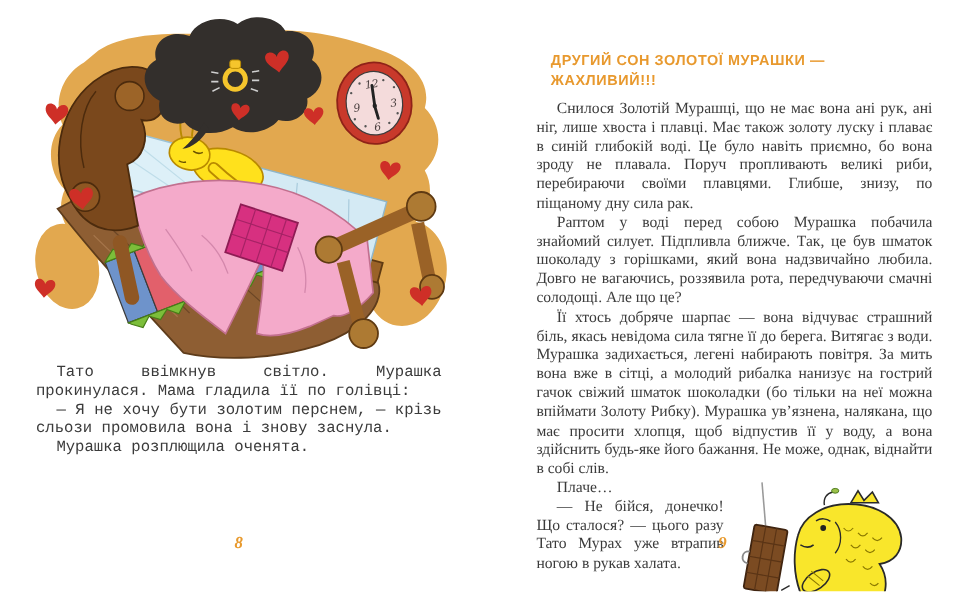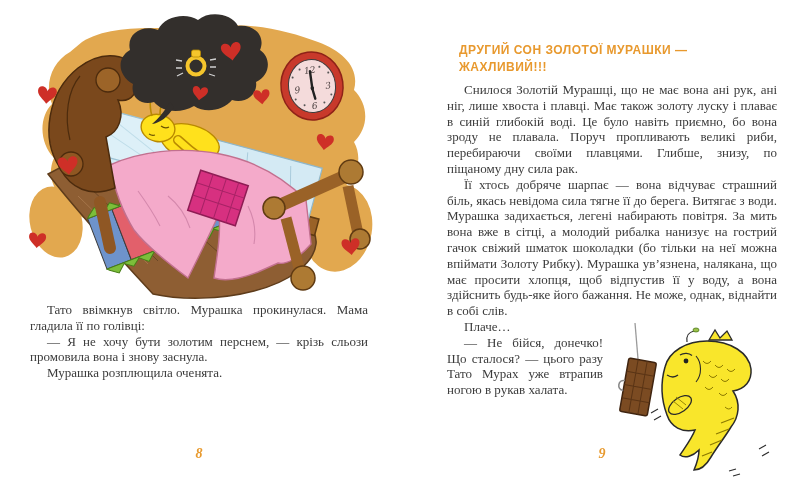--- a/index.html
+++ b/index.html
@@ -1,21 +1,21 @@
 <!DOCTYPE html>
 <html lang="uk"><head>
 <meta charset="utf-8">
 <style>
   html,body{margin:0;padding:0;background:#ffffff;}
   .spread{position:relative;width:800px;height:493px;background:#ffffff;overflow:hidden;
           font-family:"Liberation Serif", serif;color:#3b3b3b;}
   .illus{position:absolute;}
   .text-col{position:absolute;text-align:justify;font-size:13px;line-height:15.8px;}
   .text-col p{margin:0;text-indent:17px;}
-  .left-text{left:30px;top:302px;width:338px;}
+  .left-text{left:30px;top:302px;width:338px;font-family:Liberation Mono, monospace;}
   .right-text{left:447px;top:42px;width:330px;}
   .chapter-title{font-family:"Liberation Sans", sans-serif;font-weight:700;
                  color:#e8992e;font-size:12px;line-height:17px;letter-spacing:.5px;
                  margin:0 0 6px 12px;text-align:left;text-indent:0;}
   .page-num{position:absolute;top:446px;text-align:center;font-style:italic;font-weight:700;
             color:#e89a2e;font-size:14px;font-family:"Liberation Serif", serif;}
   .page-num.left{left:30px;width:338px;}
   .page-num.right{left:447px;width:310px;}
   .fish-float{float:right;width:168px;height:148px;margin:4px 0 0 6px;position:relative;}
   .fish-float svg{position:absolute;left:-26px;top:0;overflow:visible;}
@@ -182,20 +182,21 @@
     </div>
 
     <div class="page-num left">8</div>
   </div>
 
   <div>
 
     <div class="text-col right-text">
       <h2 class="chapter-title">ДРУГИЙ СОН ЗОЛОТОЇ МУРАШКИ — ЖАХЛИВИЙ!!!</h2>
       <p>Снилося Золотій Мурашці, що не має вона ані рук, ані ніг, лише хвоста і плавці. Має також золоту луску і плаває в синій глибокій воді. Це було навіть приємно, бо вона зроду не плавала. Поруч пропливають великі риби, перебираючи своїми плавцями. Глибше, знизу, по піщаному дну сила рак.</p>
+      <p>Раптом у воді перед собою Мурашка побачила знайомий силует. Підпливла ближче. Так, це був шматок шоколаду з горішками, який вона надзвичайно любила. Довго не вагаючись, роззявила рота, передчуваючи смачні солодощі. Але що це?</p>
       <p>Її хтось добряче шарпає — вона відчуває страшний біль, якась невідома сила тягне її до берега. Витягає з води. Мурашка задихається, легені набирають повітря. За мить вона вже в сітці, а молодий рибалка нанизує на гострий гачок свіжий шматок шоколадки (бо тільки на неї можна впіймати Золоту Рибку). Мурашка ув’язнена, налякана, що має просити хлопця, щоб відпустив її у воду, а вона здійснить будь-яке його бажання. Не може, однак, віднайти в собі слів.</p>
 
       <div class="fish-float">
         <svg width="200" height="155" viewBox="0 0 200 155">
 
           <path d="M52,0 L55,36" stroke="#9a9a9a" stroke-width="1.3" fill="none"></path>
 
           <g transform="translate(55,64) rotate(10)">
             <rect x="-14" y="-27" width="28" height="54" rx="2" fill="#7B4B22" stroke="#3F2410" stroke-width="1.5"></rect>
             <path stroke="#5A3415" stroke-width="1" fill="none" d="M-4.6,-27 L-4.6,27 M4.6,-27 L4.6,27 M-14,-13.5 L14,-13.5 M-14,0 L14,0 M-14,13.5 L14,13.5"></path>

